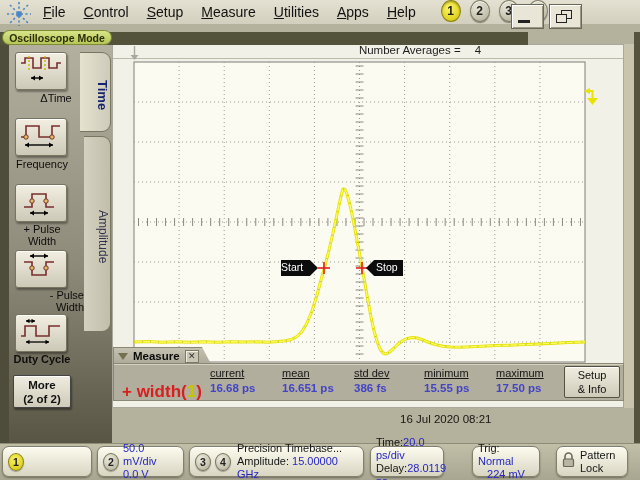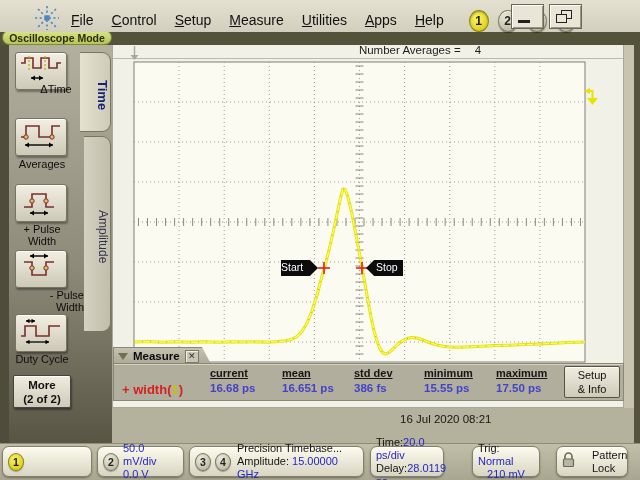--- a/index.html
+++ b/index.html
@@ -1,41 +1,41 @@
 <!DOCTYPE html>
 <html><head>
 <meta charset="utf-8">
 <style>
   * { margin:0; padding:0; box-sizing:border-box; font-family:"Liberation Sans",sans-serif; }
   html,body { width:640px; height:480px; }
   #screen { position:relative; width:640px; height:480px; background:#b4b19c; overflow:hidden; }
 
   
-  .topbar { position:absolute; left:0; top:0; width:640px; height:32px;
-    background:linear-gradient(#e4e1d2,#d2cfbe); z-index:6; display:flex; align-items:flex-end;padding-left:28px; }
+  .topbar { position:absolute; left:0; top:0; width:640px; height:24px;
+    background:linear-gradient(#e4e1d2,#d2cfbe); z-index:6; display:flex; align-items:flex-start; }
   .logo { width:30px; height:28px; margin-left:4px; display:flex; align-items:center; justify-content:center; }
   .menu { display:flex; align-items:center; }
   .menu-item { font-size:14px; color:#111; padding:4px 9px; cursor:default; }
   .menu-item u { text-decoration:underline; }
   .chan-row { display:flex; gap:9px; margin-left:16px; }
   .chan-btn { width:20px; height:22px; border-radius:50%; font-size:12px; font-weight:bold;
     display:flex; align-items:center; justify-content:center; color:#222;
     background:radial-gradient(circle at 35% 30%, #e8e6d6, #b0ad98); border:1px solid #807d66;
     box-shadow:0 1px 1px rgba(0,0,0,.4), inset 0 1px 0 #fff; }
   .chan-btn.active { background:radial-gradient(circle at 40% 35%, #fcf46a, #d4c400);
     border:1px solid #8a8410; box-shadow:inset 0 1px 2px rgba(120,110,0,.6); }
   .winbtns { position:absolute; right:58px; top:4px; display:flex; gap:5px; }
   .winbtn { width:33px; height:25px; background:#e9e6d8; border:1px solid #6a6856;
     box-shadow:inset 1px 1px 0 #fff, inset -1px -1px 0 #9a9784; position:relative; }
   .winbtn .min-glyph { position:absolute; left:6px; bottom:5px; width:12px; height:3px; background:#222; }
   .winbtn .restore-back { position:absolute; left:11px; top:5px; width:11px; height:9px; border:1.5px solid #222; }
   .winbtn .restore-front { position:absolute; left:6px; top:9px; width:11px; height:9px; border:1.5px solid #222; background:#e9e6d8; }
 
   
-  .mode-strip { position:absolute; left:0; top:32px; width:640px; height:13px; background:#53523b; z-index:5; }
+  .mode-strip { position:absolute; left:0; top:32px; width:528px; height:13px; background:#53523b; z-index:5; }
   .mode-pill { position:absolute; left:2px; top:-2px; width:110px; height:15px; border-radius:8px;
     background:linear-gradient(#d8e48a,#b5c655); border:1px solid #7f8c33;
     font-size:10.5px; font-weight:bold; color:#2c2c08; display:flex; align-items:center; justify-content:center; }
 
   
   .sidebar { position:absolute; left:0; top:45px; width:112px; height:398px;
     background:linear-gradient(#b4b0a0,#8f8b7a 55%,#585544); z-index:4; }
   .sidebar .edge { position:absolute; left:0; top:0; width:9px; height:100%; background:#4e4c3a; }
   .sb-btn { position:absolute; left:15px; width:52px; height:38px; border-radius:3px;
     background:linear-gradient(#f2efe2,#cdc9b8); border:1px solid #77745f;
@@ -78,23 +78,23 @@
     display:flex; align-items:center; gap:5px; padding-left:4px; }
   .measure-tab .tri { width:0; height:0; border-left:5px solid transparent; border-right:5px solid transparent;
     border-top:7px solid #72704f; }
   .measure-tab .ttl { font-size:11.5px; font-weight:bold; color:#0b0b0b; }
   .measure-close { width:14px; height:13px; background:#c9c6b5; border:1px solid #7c7966;
     box-shadow:inset 1px 1px 0 #f2efe0; font-size:9px; line-height:11px; text-align:center; color:#333; cursor:pointer; }
   .measure-panel { position:absolute; left:113px; top:363px; width:511px; height:38px; z-index:5;
     background:#b1ae9e; border:1px solid #8a8774; box-shadow:inset 0 1px 0 #d5d2c1; }
   .measure-grid { position:absolute; left:8px; top:2px; display:grid;
     grid-template-columns:88px 72px 72px 70px 72px 72px; font-family:"DejaVu Sans Mono",monospace; }
-  .mh { font-size:11px; font-weight:bold; color:#151515; text-decoration:underline; padding-top:1px; }
+  .mh { font-size:11px; font-weight:normal; color:#151515; text-decoration:underline; padding-top:1px; }
   .mv { font-size:11.5px; font-weight:bold; color:#4343c8; padding-top:3px; }
-  .mname { font-size:13px; font-weight:bold; padding-top:3px; }
+  .mname { font-size:17px; font-weight:bold; padding-top:3px; }
   .mname .red { color:#d81f1f; } .mname .chan { color:#c7c400; }
   .setup-btn { position:absolute; left:450px; top:2px; width:56px; height:32px;
     background:linear-gradient(#f0ede0,#cfcbba); border:1px solid #555240; border-radius:2px;
     box-shadow:inset 0 1px 0 #fff; font-size:11px; color:#111; text-align:center;
     white-space:pre-line; line-height:14px; display:flex; align-items:center; justify-content:center; cursor:pointer; }
 
   .datetime { position:absolute; left:400px; top:413px; width:212px; 
     font-size:11.5px; color:#161616; z-index:2; }
 
   
@@ -287,31 +287,31 @@
     <div id="sidebar-buttons">
         <div class="sb-btn" style="top: 7px;">
           <span><svg width="46" height="30" viewBox="0 0 46 30">
               <path d="M3 9 h4 v-5 h8 v10 h8 v-10 h8 v10 h8 v-5 h4" fill="none" stroke="#7a2e2e" stroke-width="1.6"></path>
               <line x1="11" y1="2" x2="11" y2="18" stroke="#c7b300" stroke-width="1.4" stroke-dasharray="2 2"></line>
               <line x1="27" y1="2" x2="27" y2="18" stroke="#c7b300" stroke-width="1.4" stroke-dasharray="2 2"></line>
               <line x1="13" y1="24" x2="25" y2="24" stroke="#000" stroke-width="1.4"></line>
               <path d="M13 24 l4 -2.5 v5 z M25 24 l-4 -2.5 v5 z" fill="#000"></path>
             </svg></span>
         </div>
-        <div class="sb-label" style="top: 38px; padding-left: 28px;">ΔTime</div>
+        <div class="sb-label" style="top: 47px; padding-left: 28px;">ΔTime</div>
         <div class="sb-btn" style="top: 73px;">
           <span><svg width="46" height="30" viewBox="0 0 46 30">
               <path d="M3 17 h5 v-11 h13 v11 h13 v-11 h8" fill="none" stroke="#7a2e2e" stroke-width="1.6"></path>
               <circle cx="8" cy="17" r="2.2" fill="#e0c060" stroke="#7a2e2e"></circle>
               <circle cx="34" cy="17" r="2.2" fill="#e0c060" stroke="#7a2e2e"></circle>
               <line x1="7" y1="25" x2="35" y2="25" stroke="#000" stroke-width="1.4"></line>
               <path d="M7 25 l4 -2.5 v5 z M35 25 l-4 -2.5 v5 z" fill="#000"></path>
             </svg></span>
         </div>
-        <div class="sb-label" style="top: 113px;">Averages</div>
+        <div class="sb-label" style="top: 113px;">Frequency</div>
         <div class="sb-btn" style="top: 139px;">
           <span><svg width="46" height="30" viewBox="0 0 46 30">
               <path d="M6 21 h8 v-13 h14 v13 h8" fill="none" stroke="#7a2e2e" stroke-width="1.6"></path>
               <circle cx="14" cy="15" r="2.2" fill="#e0c060" stroke="#7a2e2e"></circle>
               <circle cx="28" cy="15" r="2.2" fill="#e0c060" stroke="#7a2e2e"></circle>
               <line x1="12" y1="27" x2="30" y2="27" stroke="#000" stroke-width="1.4"></line>
               <path d="M12 27 l4 -2.5 v5 z M30 27 l-4 -2.5 v5 z" fill="#000"></path>
             </svg></span>
         </div>
         <div class="sb-label" style="top: 178px;">+ Pulse
@@ -329,21 +329,21 @@
 Width</div>
         <div class="sb-btn" style="top: 269px;">
           <span><svg width="46" height="30" viewBox="0 0 46 30">
               <path d="M3 20 h4 v-10 h11 v10 h13 v-10 h11" fill="none" stroke="#7a2e2e" stroke-width="1.6"></path>
               <line x1="8" y1="5" x2="17" y2="5" stroke="#000" stroke-width="1.3"></line>
               <path d="M8 5 l3.5 -2.2 v4.4 z M17 5 l-3.5 -2.2 v4.4 z" fill="#000"></path>
               <line x1="8" y1="26" x2="31" y2="26" stroke="#000" stroke-width="1.3"></line>
               <path d="M8 26 l3.5 -2.2 v4.4 z M31 26 l-3.5 -2.2 v4.4 z" fill="#000"></path>
             </svg></span>
         </div>
-        <div class="sb-label" style="top: 308px;">Duty Cycle</div>
+        <div class="sb-label" style="top: 308px; font-weight: bold;">Duty Cycle</div>
       </div>
     <div class="side-tab tab-time">
       <span>Time</span>
     </div>
     <div class="side-tab tab-amp">
       <span>Amplitude</span>
     </div>
     <div class="more-btn">More
 (2 of 2)</div>
   </div>
@@ -411,24 +411,24 @@
     </div>
     <div class="sb-box" style="left:370px; width:74px;">
       <span class="sb-lines">
         <span><span class="blk">Time:</span><span class="blue">20.0 ps/div</span></span>
         <span><span class="blk">Delay:</span><span class="blue">28.0119 ns</span></span>
       </span>
     </div>
     <div class="sb-box" style="left:472px; width:68px;">
       <span class="sb-lines" style="align-items:center;">
         <span><span class="blk">Trig: </span><span class="blue">Normal</span></span>
-        <span class="blue">210 mV</span>
+        <span class="blue">224 mV</span>
       </span>
     </div>
-    <div class="sb-box" style="left:556px; width:72px;gap:12px;">
+    <div class="sb-box" style="left:556px; width:72px;">
       <span class="lockpad">
         <svg width="13" height="16" viewBox="0 0 13 16">
           <path d="M3 7 V4.5 A3.5 3.5 0 0 1 10 4.5 V7" fill="none" stroke="#6a6858" stroke-width="1.6"></path>
           <rect x="1.5" y="7" width="10" height="7.5" rx="1" fill="#b8b5a2" stroke="#6a6858" stroke-width="1.2"></rect>
         </svg>
       </span>
       <span class="blk" style="white-space:pre-line; line-height:13px; font-size:11px;">Pattern
 Lock</span>
     </div>
   </div>

